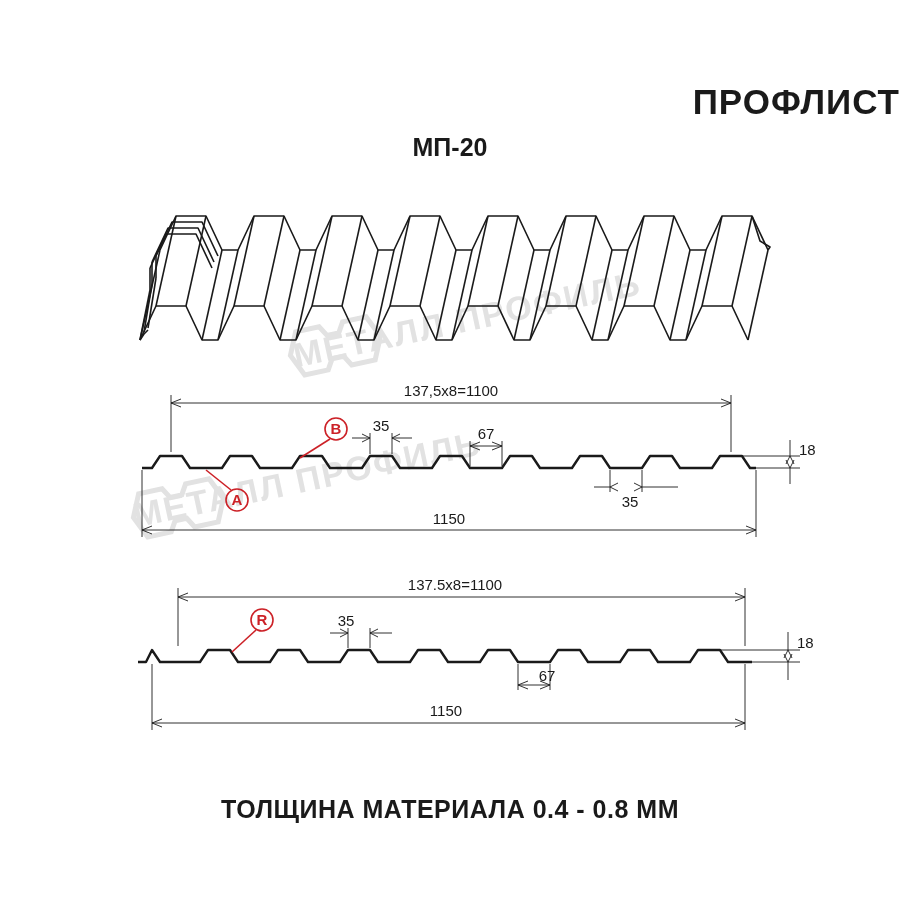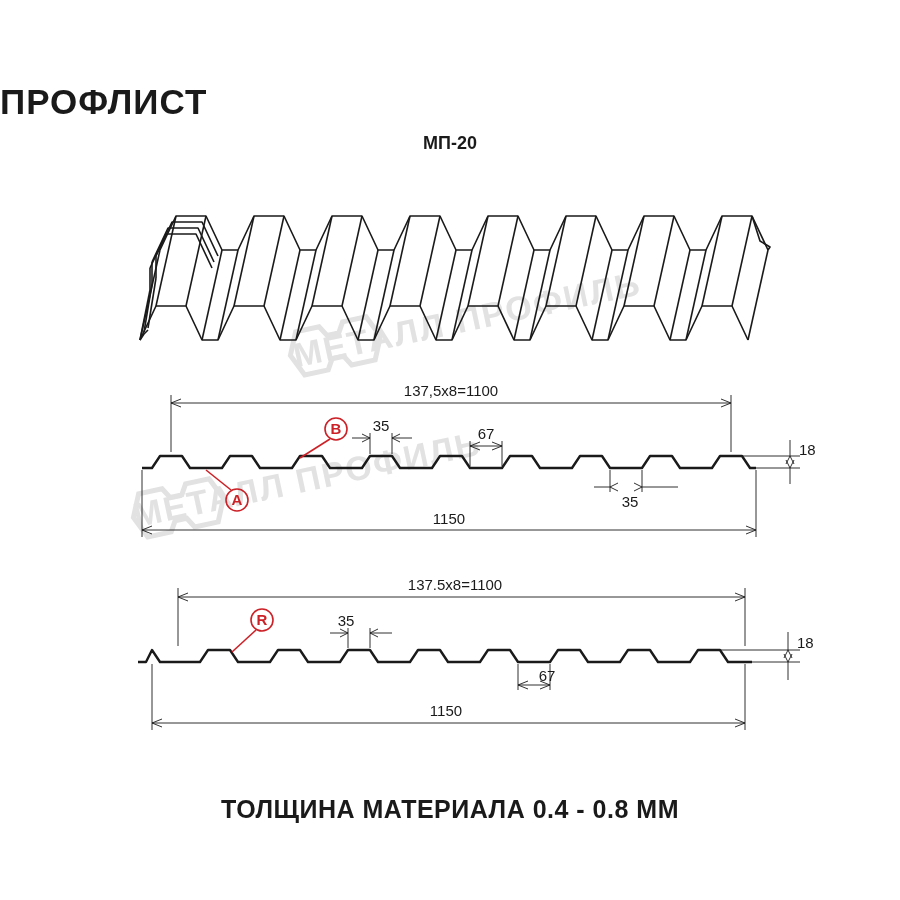--- a/index.html
+++ b/index.html
@@ -18,33 +18,33 @@
   .page {
     position: relative;
     width: 900px;
     height: 900px;
   }
   .title {
     position: absolute;
     top: 82px;
     left: 0;
     width: 900px;
-    text-align: left;
+    text-align: right;
     font-size: 35px;
     font-weight: bold;
     letter-spacing: 1px;
     color: #1a1a1a;
   }
   .subtitle {
     position: absolute;
     top: 133px;
     left: 0;
     width: 900px;
     text-align: center;
-    font-size: 18px;
+    font-size: 25px;
     font-weight: bold;
     color: #1a1a1a;
   }
   .footer-note {
     position: absolute;
     top: 795px;
     left: 0;
     width: 900px;
     text-align: center;
     font-size: 25px;

